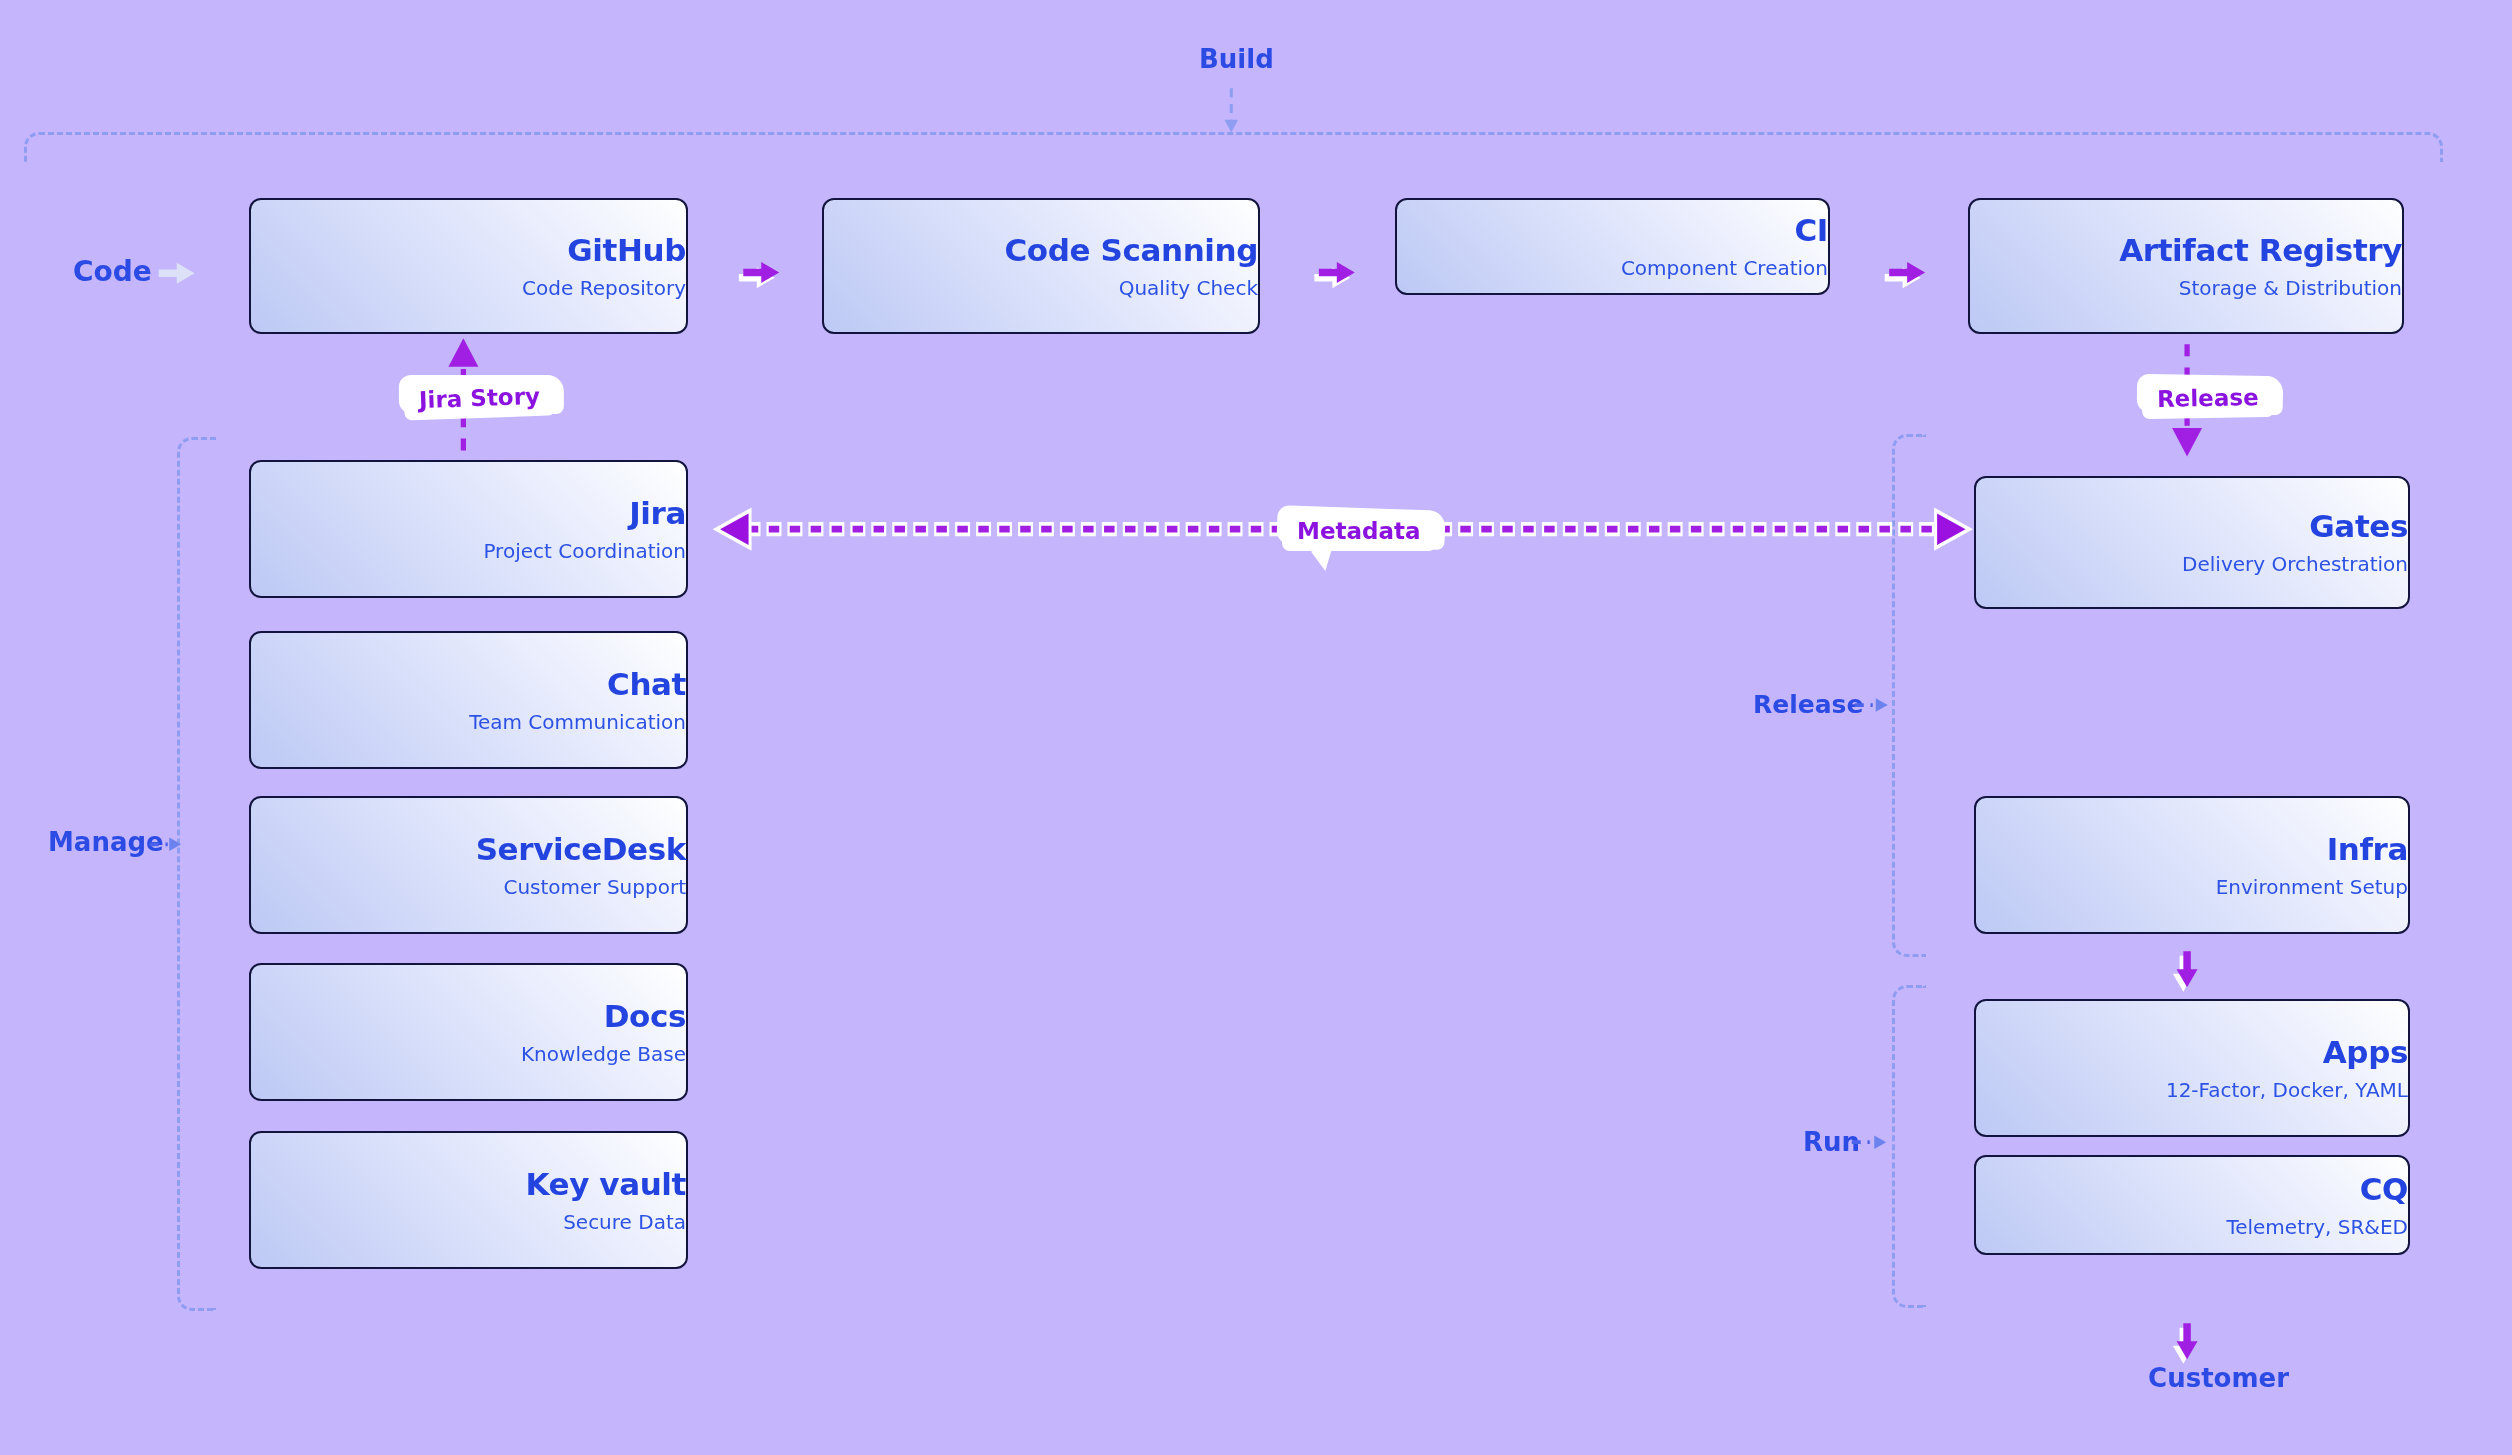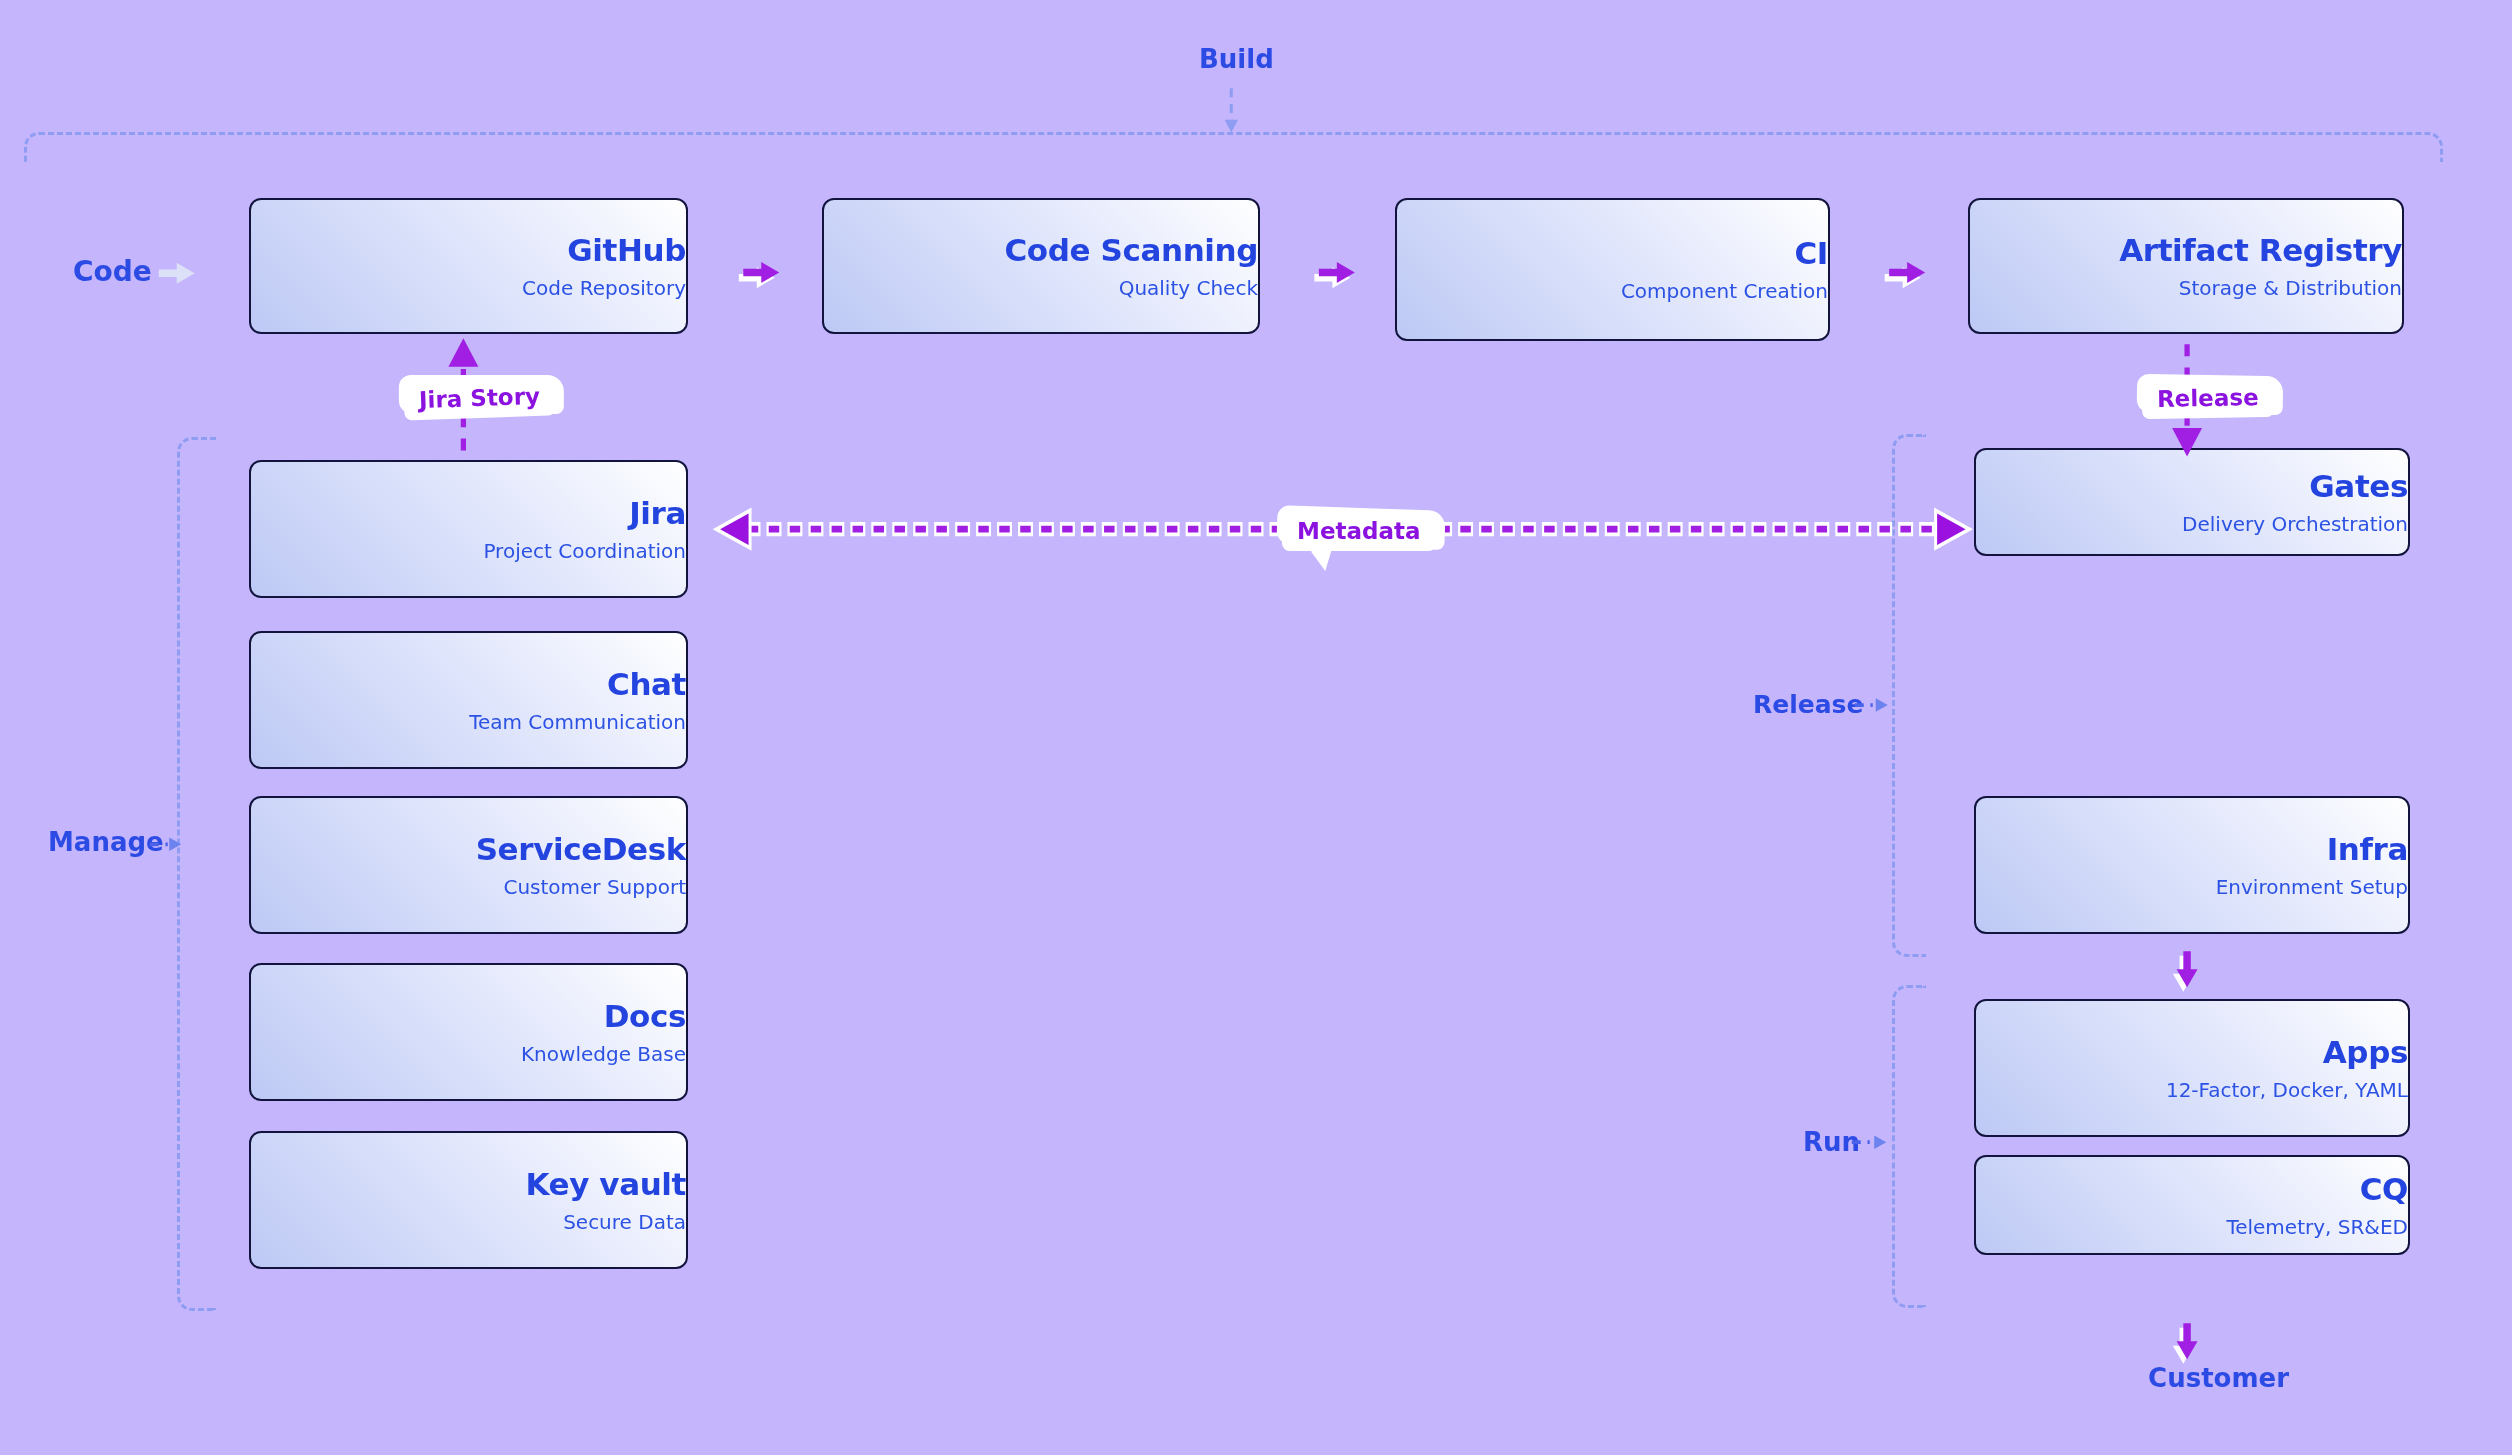--- a/index.html
+++ b/index.html
@@ -10,28 +10,28 @@
   .node{position:absolute;border-radius:12px;
         background:linear-gradient(225deg,#ffffff 0%,#e3e8fc 40%,#bdc9f5 100%);
         border:2.2px solid #12143e;
         display:flex;flex-direction:column;align-items:flex-end;justify-content:center;
         gap:12px;z-index:1;box-sizing:border-box;}
   .node .title{font-size:31px;font-weight:700;color:#2444e0;letter-spacing:-0.4px;line-height:1;}
   .node .subtitle{font-size:20px;font-weight:500;color:#2c52e4;line-height:1;}
 
   .b-github      {left:249px; top:198px; width:439px; height:136px;}
   .b-codescan    {left:822px;top:198px; width:438px; height:136px;}
-  .b-ci          {left:1395px;top:198px; width:435px; height:143px;}
+  .b-ci          {left:1395px;top:198px; width:435px; height:97px;}
   .b-artifact    {left:1968px;top:198px; width:436px; height:136px;}
   .b-jira        {left:249px; top:460px; width:439px; height:138px;}
   .b-chat        {left:249px; top:631px; width:439px; height:138px;}
   .b-servicedesk {left:249px; top:796px;width:439px; height:138px;}
   .b-docs        {left:249px; top:963px;width:439px; height:138px;}
   .b-keyvault    {left:249px; top:1131px;width:439px; height:138px;}
-  .b-gates       {left:1974px;top:448px; width:436px; height:108px;}
+  .b-gates       {left:1974px;top:476px; width:436px; height:133px;}
   .b-cd          {left:1974px;top:631px; width:436px; height:138px;}
   .b-infra       {left:1974px;top:796px;width:436px; height:138px;}
   .b-apps        {left:1974px;top:999px;width:436px; height:138px;}
   .b-cq          {left:1974px;top:1155px;width:436px; height:100px;}
 
   
   .bracket{position:absolute;border:0 dashed #8e9df1;z-index:0;box-sizing:border-box;}
   .bracket-build{left:24px;top:132px;width:2419px;height:30px;
                  border-top:3px dashed #8e9df1;border-left:3px dashed #8e9df1;border-right:3px dashed #8e9df1;
                  border-radius:15px 15px 0 0;}

